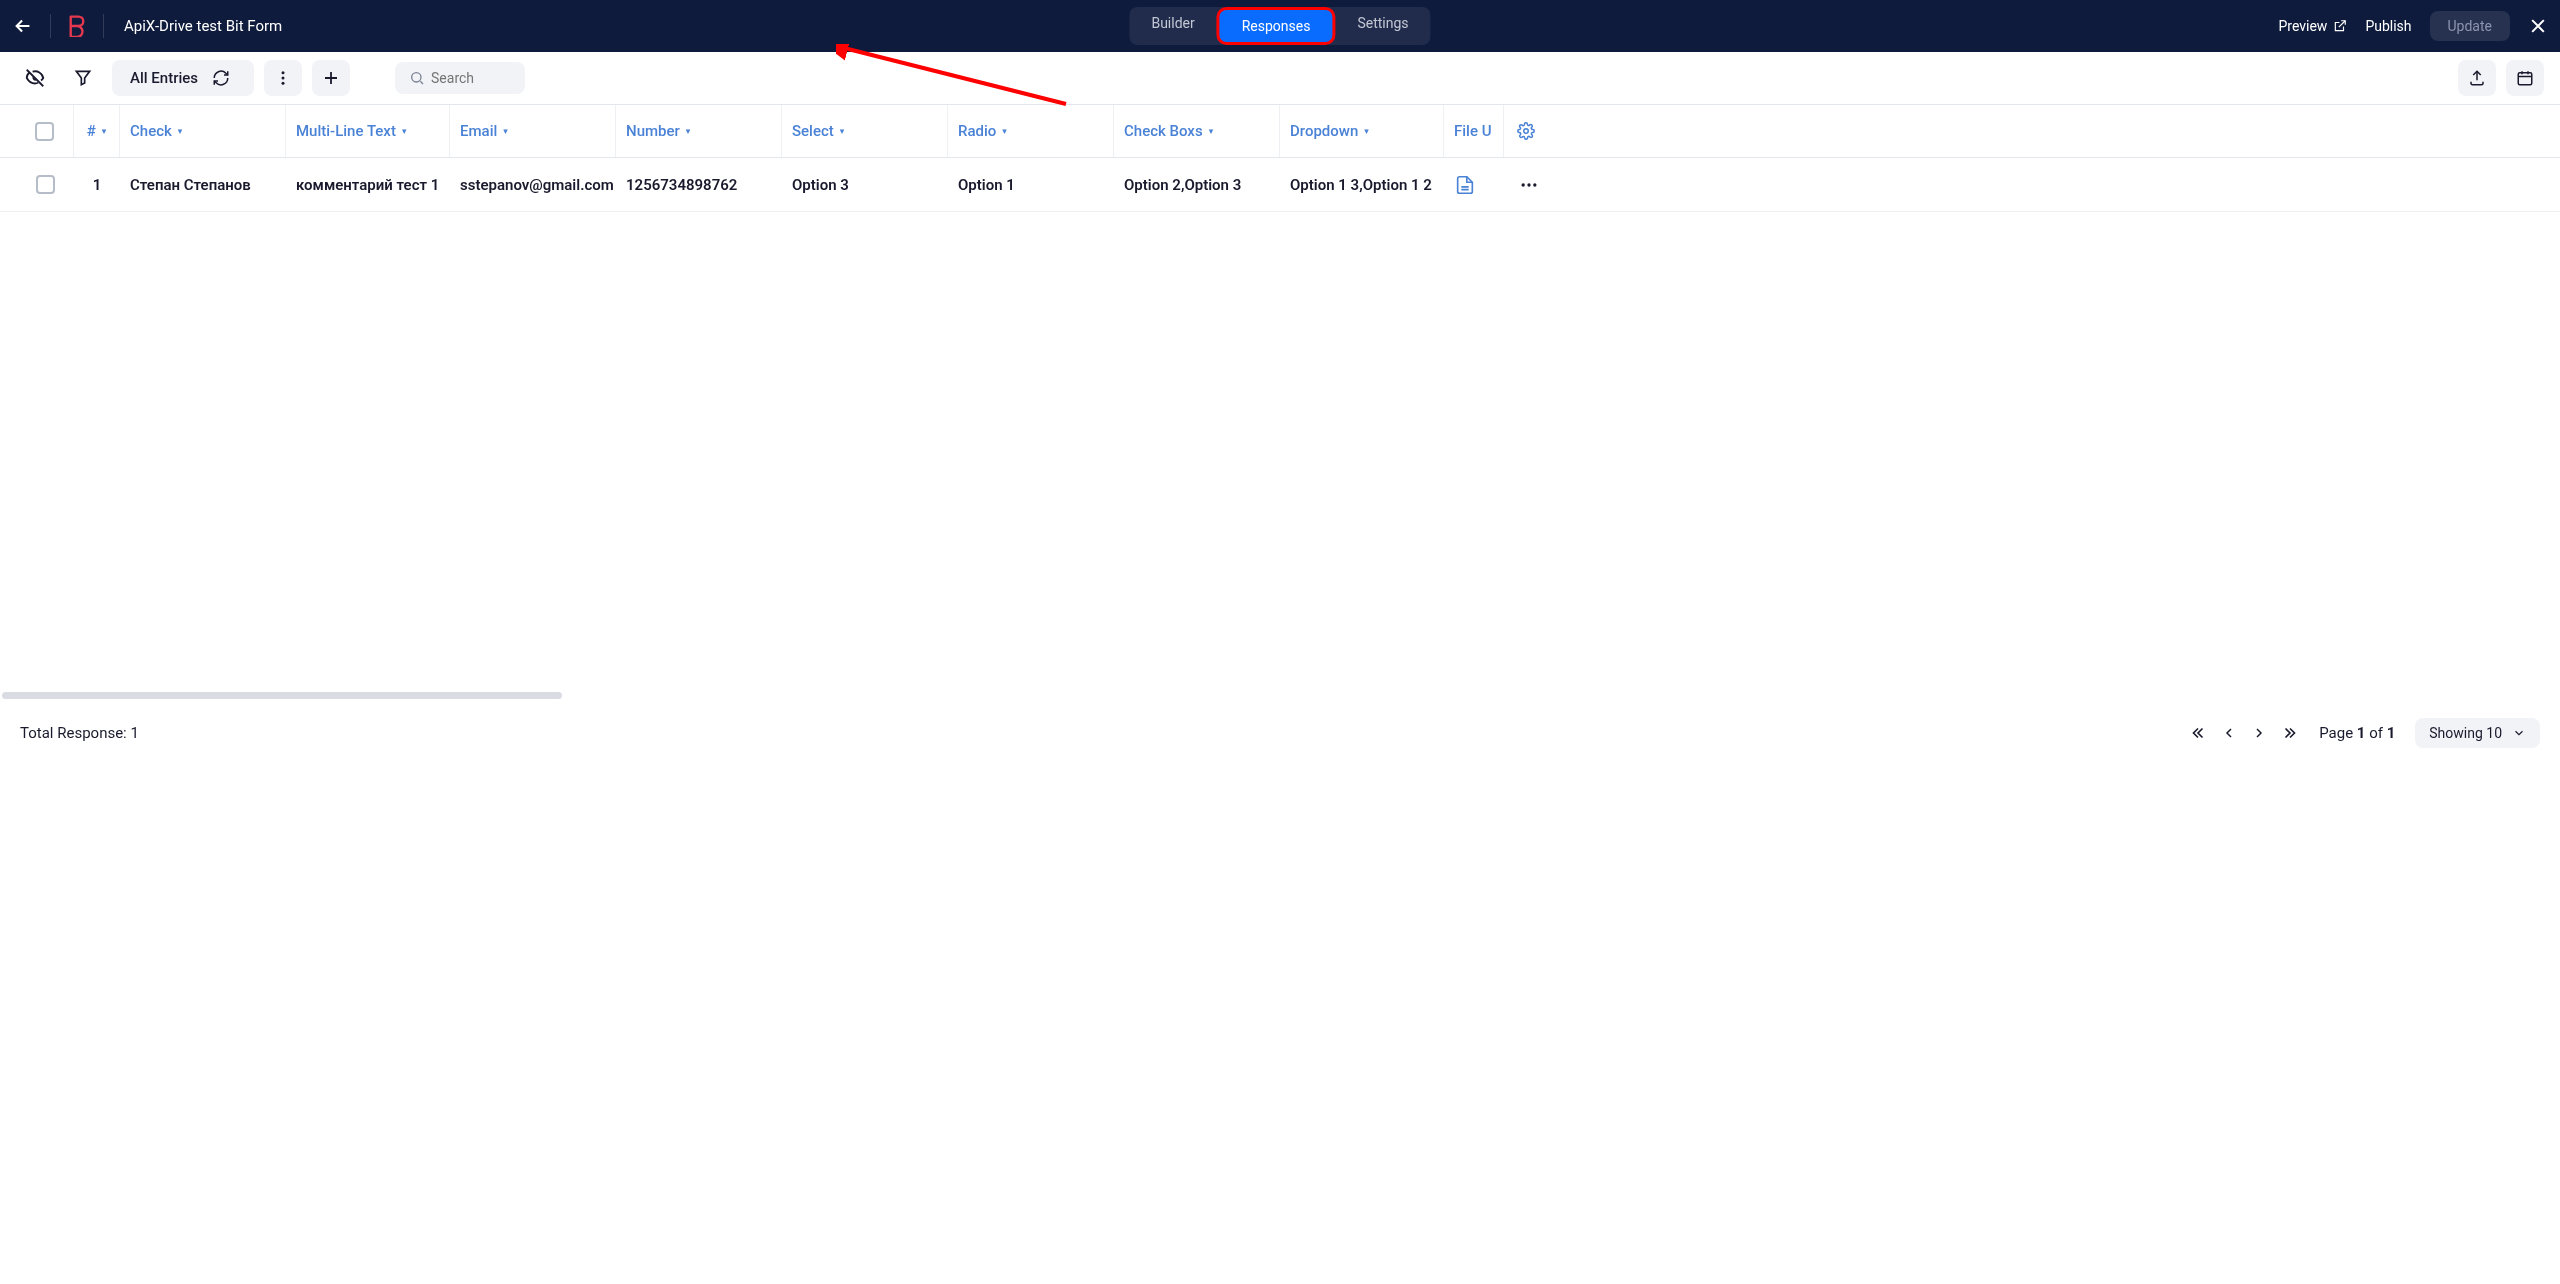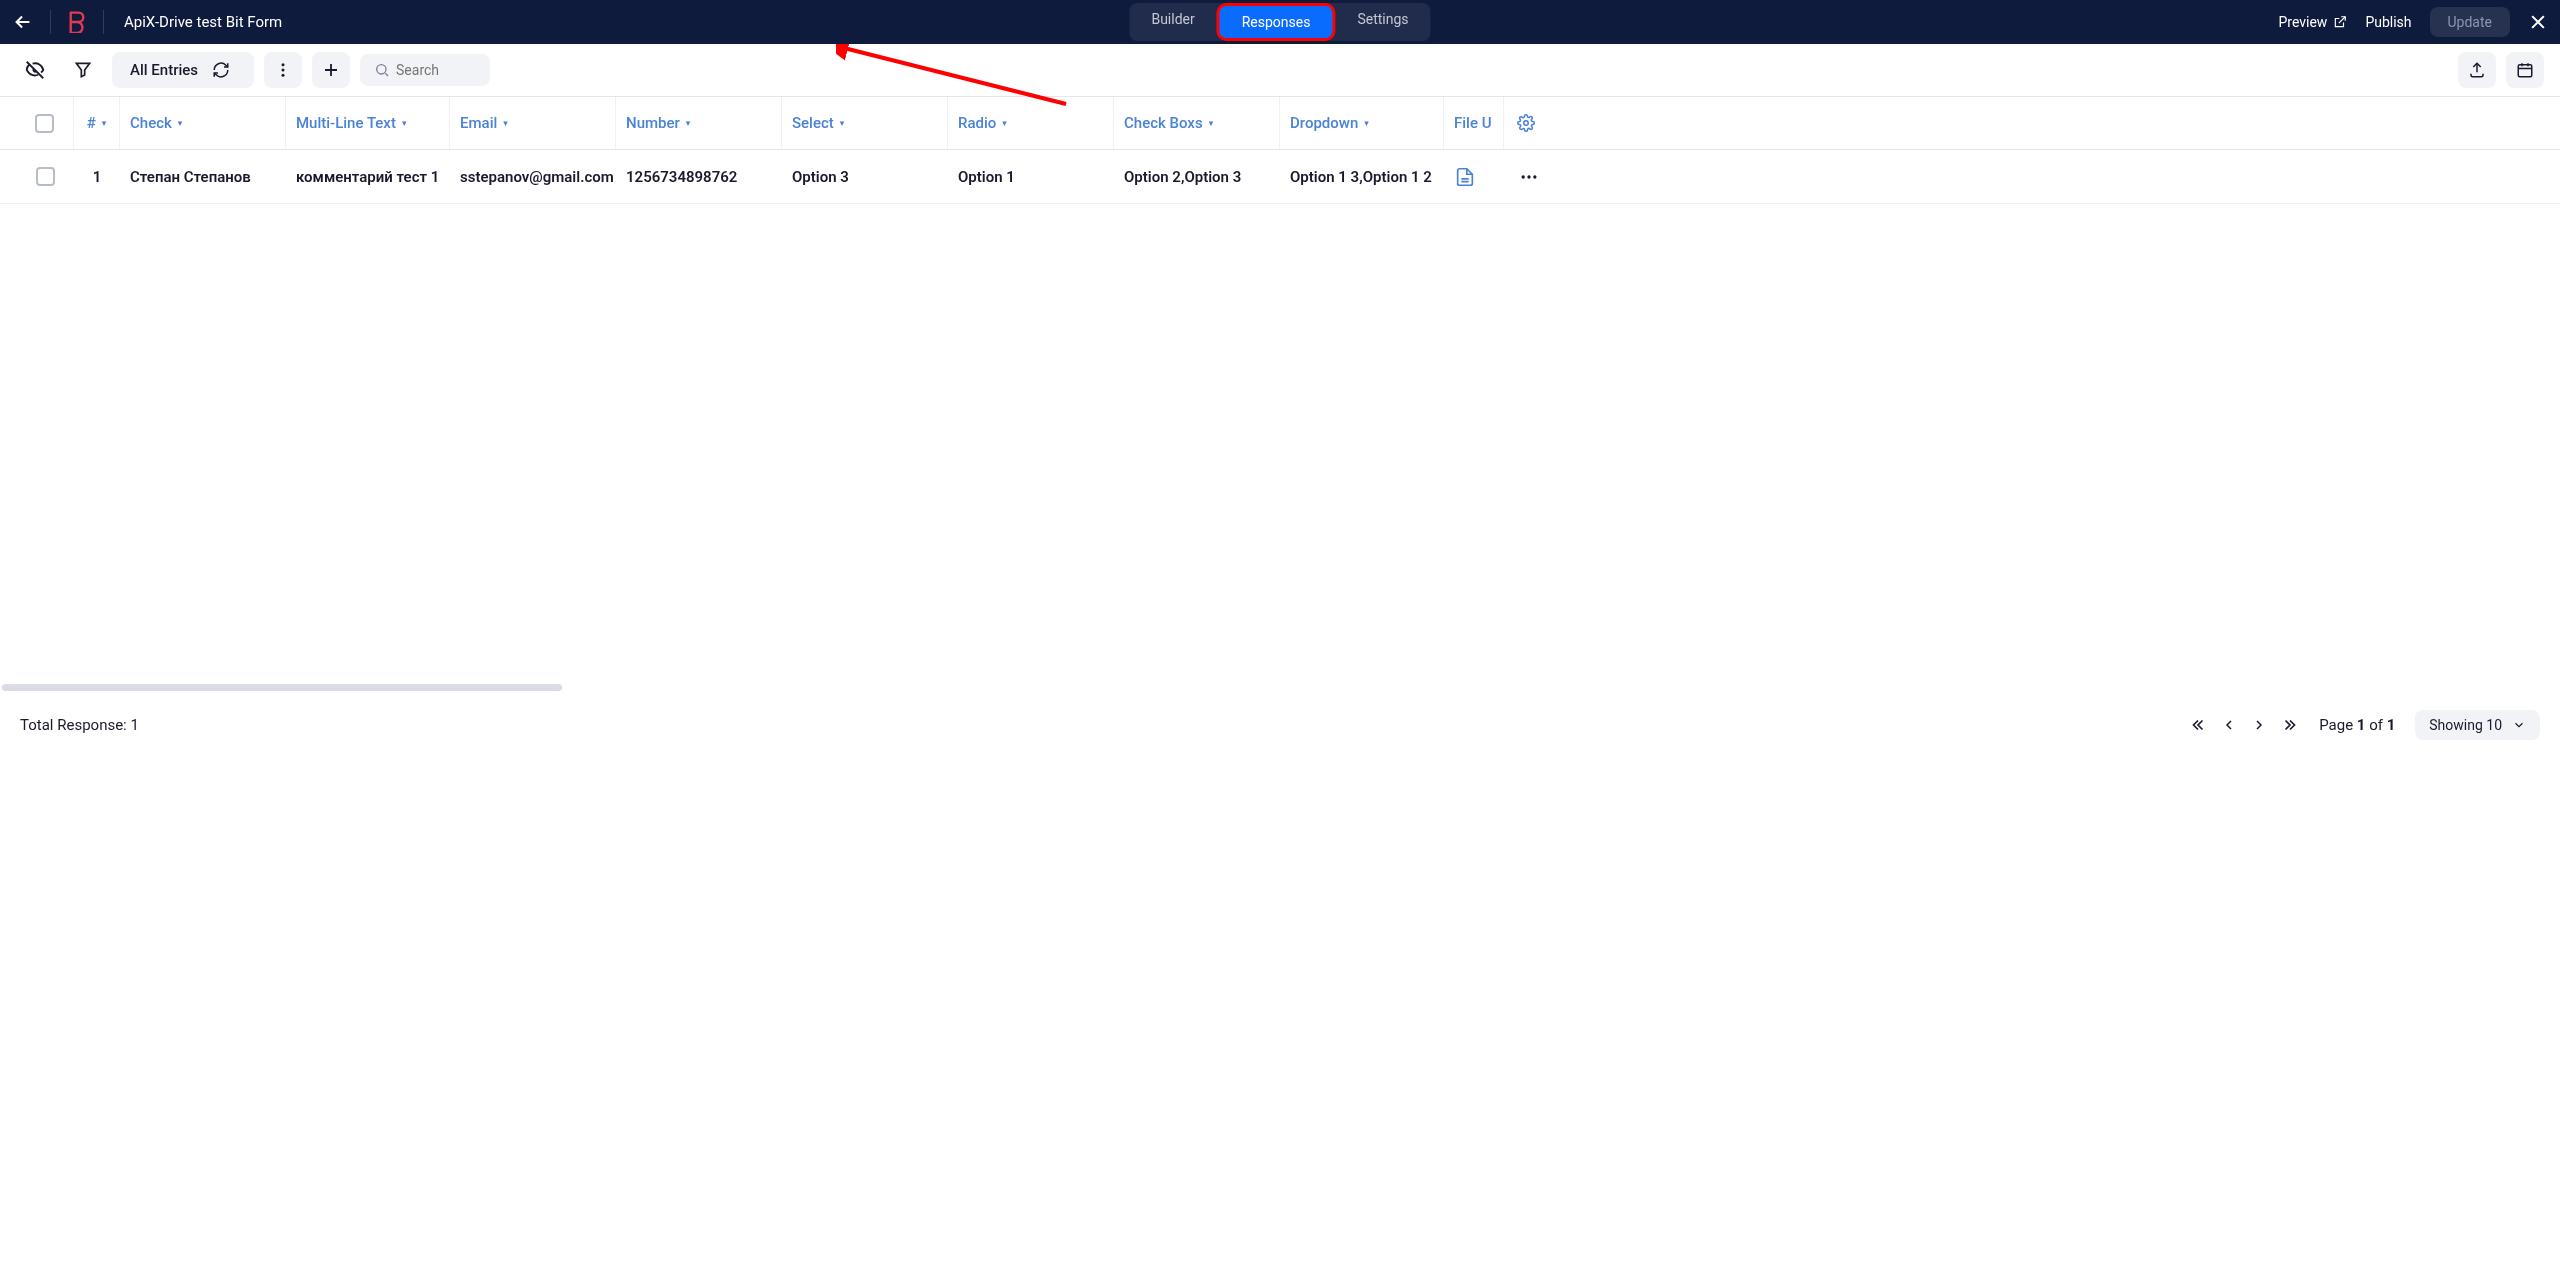--- a/index.html
+++ b/index.html
@@ -1,19 +1,19 @@
 <!DOCTYPE html>
 <html><head>
 <meta charset="utf-8">
 <style>
 * { margin: 0; padding: 0; box-sizing: border-box; font-family: -apple-system, BlinkMacSystemFont, "Segoe UI", Roboto, sans-serif; }
 body { background: #fff; color: #1a1a2e; }
 
 
-.topbar { background: #0f1b3d; height: 44px; display: flex; align-items: center; padding: 0 12px; gap: 8px; }
+.topbar { background: #0f1b3d; height: 52px; display: flex; align-items: center; padding: 0 12px; gap: 8px; }
 .topbar-left { display: flex; align-items: center; gap: 16px; flex: 0 0 auto; }
 .topbar-back { color: #fff; cursor: pointer; display:flex; align-items:center; }
 .topbar-logo { color: #e63950; font-weight: 700; font-size: 20px; display:flex; align-items:center;}
 .sep { width: 1px; height: 24px; background: rgba(255,255,255,0.15); }
 .form-title { color: #fff; font-size: 15px; margin-left: 4px; }
 
 .topbar-center { position: absolute; left: 50%; transform: translateX(-50%); display: flex; background: rgba(255,255,255,0.08); border-radius: 8px; overflow: hidden; }
 .tab { padding: 8px 22px; color: #c3c7d3; font-size: 14px; cursor: pointer; }
 .tab.active { background: #0a6cff; color: #fff; border-radius: 10px; }
 .tab-highlight { border: 3px solid #ff0000; border-radius: 4px; }
@@ -25,21 +25,21 @@
 
 
 .arrow { position: absolute; top: 44px; left: 836px; pointer-events: none; z-index: 10; }
 
 
 .toolbar { display: flex; align-items: center; gap: 10px; padding: 8px 16px; background: #fff; }
 .icon-btn { width: 38px; height: 36px; border-radius: 8px; display: flex; align-items: center; justify-content: center; cursor: pointer; background: #f1f3f7; color: #1a1a2e; }
 .icon-btn.plain { background: transparent; }
 .entries-pill { display: flex; align-items: center; background: #f1f3f7; border-radius: 8px; padding: 0 24px 0 18px; height: 36px; gap: 14px; }
 .entries-label { font-size: 15px; font-weight: 500; }
-.search-box { display: flex; align-items: center; background: #f1f3f7; border-radius: 8px; padding: 0 14px; height: 32px; gap: 6px; color: #7b8194; width: 130px; }
+.search-box { display: flex; align-items: center; background: #f1f3f7; border-radius: 8px; padding: 0 14px; height: 32px; gap: 6px; color: #7b8194; width: 130px; margin-left: 35px; }
 .search-box input { border: none; background: transparent; outline: none; font-size: 14px; color: #1a1a2e; width: 80px; }
 .toolbar-spacer { flex: 1; }
 
 
 .thead { display: flex; align-items: center; height: 54px; border-top: 1px solid #e3e6ed; border-bottom: 1px solid #e3e6ed; padding-left: 16px; }
 .th { display: flex; align-items: center; gap: 6px; color: #4a82d6; font-size: 15px; font-weight: 500; cursor: pointer; padding: 0 10px; border-right: 1px solid #eef0f4; height: 100%; }
 .th .tri { font-size: 9px; color: #4a82d6; }
 .th-chk { width: 58px; justify-content: center; }
 .th:last-child { border-right: none; }
 .chkbox { width: 19px; height: 19px; border: 2px solid #b7bcc9; border-radius: 4px; }

